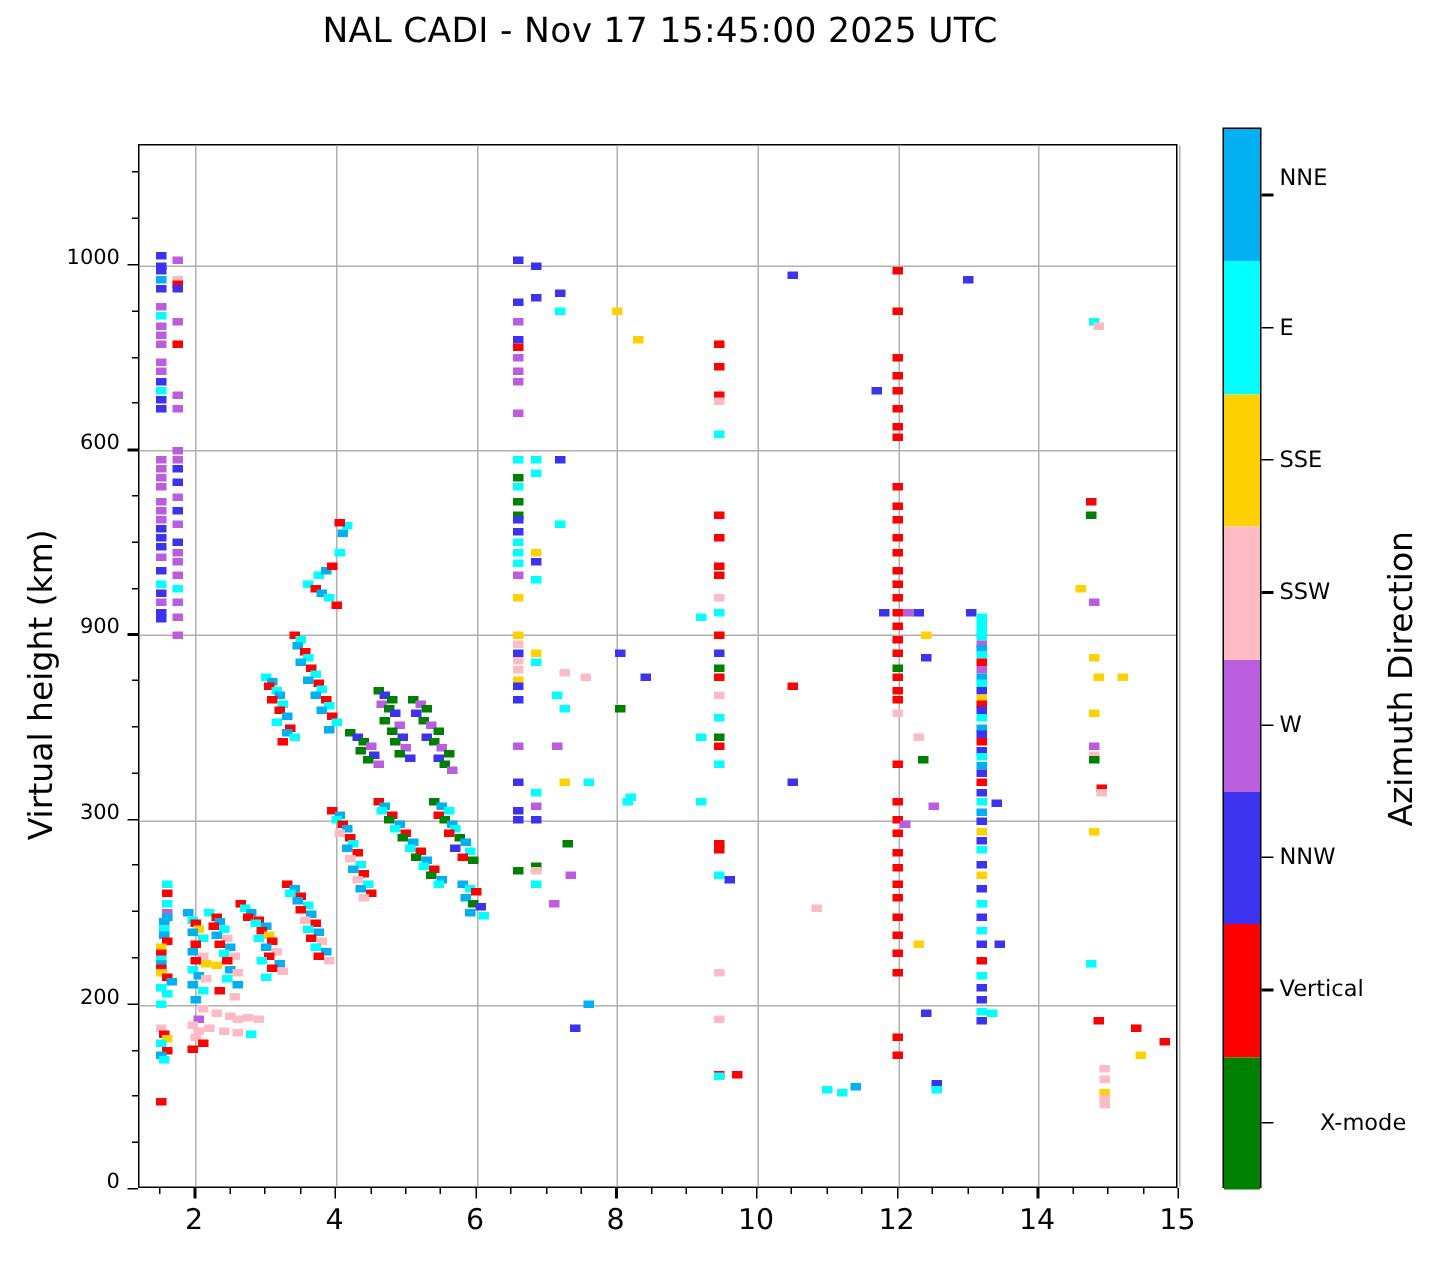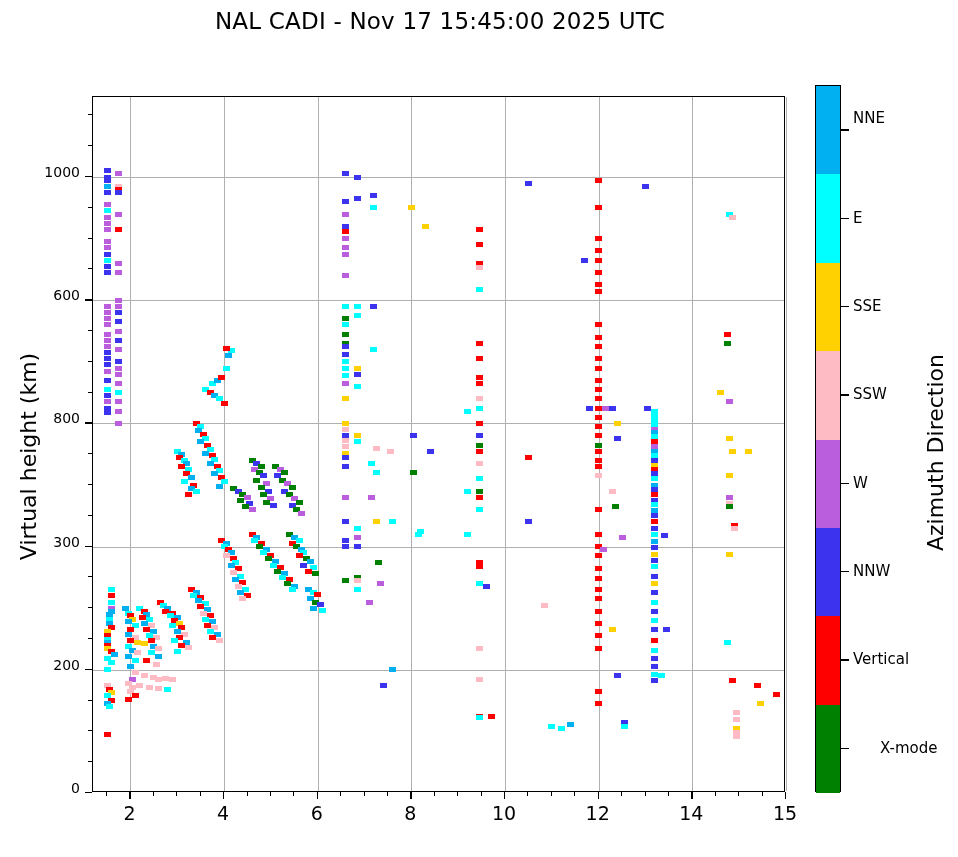--- a/index.html
+++ b/index.html
@@ -680,21 +680,21 @@
       <div class="tk xmin" style="left: 714.764px; top: 792px;"></div>
       <div class="tk xmin" style="left: 738.176px; top: 792px;"></div>
       <div class="tk xmin" style="left: 761.588px; top: 792px;"></div>
       <div class="tk ymaj" style="left: 85px; top: 792px;"></div>
       <div class="ylab" style="left: 10px; top: 792px;">0</div>
       <div class="tk ymaj" style="left: 85px; top: 668.814px;"></div>
       <div class="ylab" style="left: 10px; top: 668.814px;">200</div>
       <div class="tk ymaj" style="left: 85px; top: 545.628px;"></div>
       <div class="ylab" style="left: 10px; top: 545.628px;">300</div>
       <div class="tk ymaj" style="left: 85px; top: 422.442px;"></div>
-      <div class="ylab" style="left: 10px; top: 422.442px;">800</div>
+      <div class="ylab" style="left: 10px; top: 422.442px;">900</div>
       <div class="tk ymaj" style="left: 85px; top: 299.257px;"></div>
       <div class="ylab" style="left: 10px; top: 299.257px;">600</div>
       <div class="tk ymaj" style="left: 85px; top: 176.071px;"></div>
       <div class="ylab" style="left: 10px; top: 176.071px;">1000</div>
       <div class="tk ymin" style="left: 88px; top: 761.204px;"></div>
       <div class="tk ymin" style="left: 88px; top: 730.407px;"></div>
       <div class="tk ymin" style="left: 88px; top: 699.611px;"></div>
       <div class="tk ymin" style="left: 88px; top: 638.018px;"></div>
       <div class="tk ymin" style="left: 88px; top: 607.221px;"></div>
       <div class="tk ymin" style="left: 88px; top: 576.425px;"></div>

